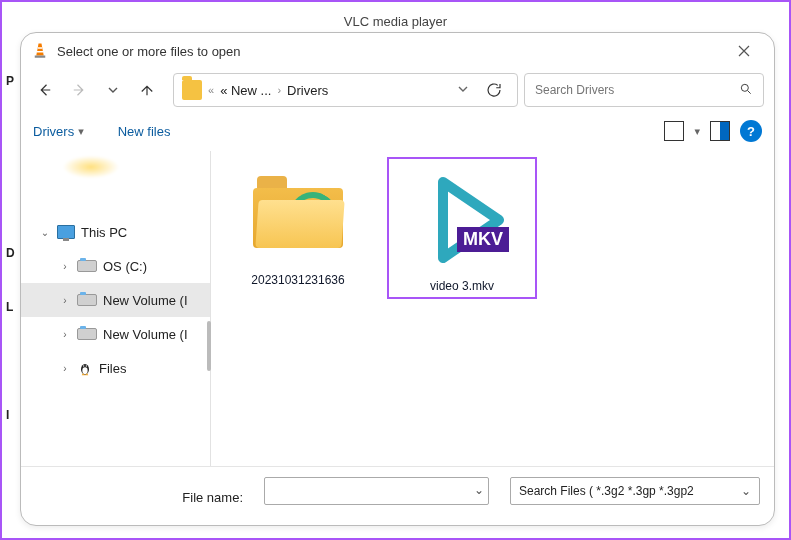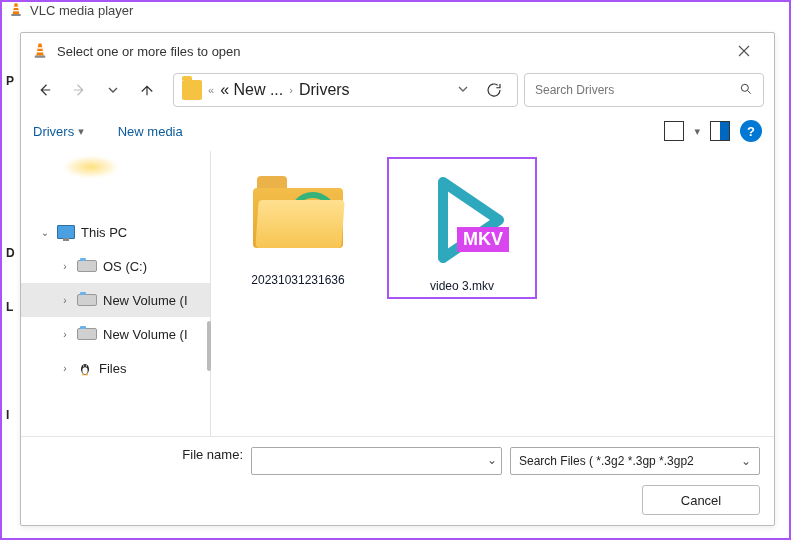--- a/index.html
+++ b/index.html
@@ -1,37 +1,37 @@
 <!DOCTYPE html>
 <html><head>
   <meta charset="utf-8">
   <style>
     * { box-sizing: border-box; margin: 0; padding: 0; font-family: "Segoe UI", Arial, sans-serif; }
     body { width: 791px; height: 540px; background: #fff; border: 2px solid #a855f7; position: relative; overflow: hidden; }
     
     
-    .vlc-titlebar { height: 28px; display: flex; align-items: flex-end; padding: 12px 6px; font-size: 13px; color: #444; }
+    .vlc-titlebar { height: 28px; display: flex; align-items: center; padding: 12px 6px; font-size: 13px; color: #444; flex-direction: column; }
     .vlc-titlebar .cone { width: 16px; height: 16px; margin-right: 6px; }
     
     
-    .dialog { position: absolute; top: 30px; left: 18px; width: 755px; height: 494px; background: #fff; border: 1px solid #bbb; border-radius: 2px; box-shadow: 0 2px 6px rgba(0,0,0,0.08); display: flex; flex-direction: column; }
+    .dialog { position: absolute; top: 30px; left: 18px; width: 755px; height: 494px; background: #fff; border: 1px solid #bbb; border-radius: 16px; box-shadow: 0 2px 6px rgba(0,0,0,0.08); display: flex; flex-direction: column; }
     
     
     .dialog-title { height: 36px; display: flex; align-items: center; padding: 0 10px; font-size: 13px; color: #333; }
     .dialog-title .cone { width: 18px; height: 18px; margin-right: 8px; }
     .close-x { margin-left: auto; width: 40px; height: 36px; display: flex; align-items: center; justify-content: center; color: #555; font-size: 16px; cursor: pointer; }
     
     
     .navbar { height: 42px; display: flex; align-items: center; padding: 6px 10px; gap: 6px; }
     .nav-btn { width: 28px; height: 28px; display: flex; align-items: center; justify-content: center; color: #555; font-size: 16px; cursor: pointer; }
     .nav-btn.disabled { color: #aaa; cursor: default; }
     .path-box { flex: 1; height: 34px; border: 1px solid #ccc; border-radius: 4px; display: flex; align-items: center; padding: 0 8px; gap: 6px; margin-left: 6px; }
     .path-box .folder-ico { width: 20px; height: 20px; background: #f5c242; border-radius: 2px; position: relative; }
     .path-box .folder-ico::before { content: ""; position: absolute; top: -4px; left: 0; width: 10px; height: 4px; background: #f5c242; border-radius: 2px 2px 0 0; }
-    .crumb { font-size: 16px; color: #222; }
+    .crumb { font-size: 13px; color: #222; }
     .crumb-sep { color: #888; font-size: 11px; }
     .path-chevron { margin-left: auto; color: #666; font-size: 14px; padding: 0 4px; }
     .refresh-btn { width: 30px; height: 30px; display: flex; align-items: center; justify-content: center; color: #444; font-size: 18px; }
     .searchbox { width: 240px; height: 34px; border: 1px solid #ccc; border-radius: 4px; display: flex; align-items: center; padding: 0 10px; }
     .searchbox input { border: none; outline: none; flex: 1; font-size: 12px; color: #555; background: transparent; }
     .searchbox .mag { color: #555; font-size: 13px; }
     
     
     .toolbar { height: 40px; display: flex; align-items: center; padding: 0 12px; font-size: 13px; }
     .toolbar .organize { color: #0a5b9e; cursor: pointer; display: flex; align-items: center; gap: 4px; }
@@ -66,25 +66,25 @@
     .file-tile.highlighted { border: 2px solid #a855f7; padding: 4px; }
     
     .folder-big { width: 90px; height: 72px; position: relative; }
     .folder-big .back { position: absolute; bottom: 0; left: 0; width: 90px; height: 60px; background: linear-gradient(#f3bd4a,#e6a72e); border-radius: 4px; }
     .folder-big .tab { position: absolute; top: 0; left: 4px; width: 30px; height: 14px; background: #eab248; border-radius: 4px 4px 0 0; }
     .folder-big .front { position: absolute; bottom: 0; left: 4px; width: 86px; height: 48px; background: linear-gradient(#ffe08f,#f7c552); border-radius: 4px; transform: skewX(-4deg); }
     .folder-big .edge { position: absolute; bottom: 8px; left: 36px; width: 48px; height: 48px; border-radius: 50%; border: 6px solid #36b37a; border-right-color: #2a8de0; border-bottom-color: transparent; transform: rotate(30deg); }
     
     .play-ico { width: 90px; height: 100px; position: relative; }
     .play-tri { position: absolute; top: 4px; left: 8px; }
-    .mkv-badge { position: absolute; bottom: 16px; right: -2px; background: #d946ef; color: #fff; font-size: 18px; font-weight: bold; padding: 2px 6px; }
+    .mkv-badge { position: absolute; bottom: 16px; right: -2px; background: #4c1d95; color: #fff; font-size: 18px; font-weight: bold; padding: 2px 6px; }
     
     
     .footer { border-top: 1px solid #e5e5e5; padding: 10px 14px; display: flex; flex-direction: column; gap: 10px; }
-    .filename-row { display: flex; align-items: flex-start; gap: 8px; }
+    .filename-row { display: flex; align-items: flex-end; gap: 21px; }
     .filename-row .lbl { font-size: 13px; color: #222; width: 208px; text-align: right; }
     .filename-input { flex: 1; height: 28px; border: 1px solid #aaa; border-radius: 2px; position: relative; }
     .filename-input .dd { position: absolute; right: 4px; top: 5px; font-size: 12px; color: #555; }
     .filter-select { width: 250px; height: 28px; border: 1px solid #aaa; border-radius: 2px; display: flex; align-items: center; padding: 0 8px; font-size: 12px; color: #222; white-space: nowrap; overflow: hidden; }
     .filter-select .dd { margin-left: auto; font-size: 12px; color: #555; }
     .button-row { display: flex; justify-content: flex-end; gap: 10px; }
     .btn { width: 118px; height: 30px; border: 1px solid #bbb; border-radius: 3px; background: #fff; font-size: 13px; color: #222; cursor: pointer; }
     
     .left-letters { position: absolute; left: 4px; font-size: 12px; font-weight: bold; color: #222; }
     .ll1 { top: 72px; } .ll2 { top: 244px; } .ll3 { top: 298px; } .ll4 { top: 406px; }
@@ -173,21 +173,21 @@
           </svg>
       </span>
     </div>
   </div>
 
   <div class="toolbar">
     <div class="organize">
       <span>Drivers</span>
       <span class="chev-small">▾</span>
     </div>
-    <div class="newfolder">New media</div>
+    <div class="newfolder">New files</div>
     <div class="toolbar-right">
       <span class="view-btn"></span>
       <span class="chev-small">▾</span>
       <span class="view-btn accent"></span>
       <div class="help-btn">?</div>
     </div>
   </div>
 
   <div class="body">
     <div class="sidebar">
@@ -260,17 +260,16 @@
       <span class="lbl">File name:</span>
       <div class="filename-input">
         <span class="dd">⌄</span>
       </div>
       <div class="filter-select">
         <span>Search Files ( *.3g2 *.3gp *.3gp2</span>
         <span class="dd">⌄</span>
       </div>
     </div>
     <div class="button-row">
-      <button class="btn">Cancel</button>
     </div>
   </div>
 
 </div>
 
 </body></html>

